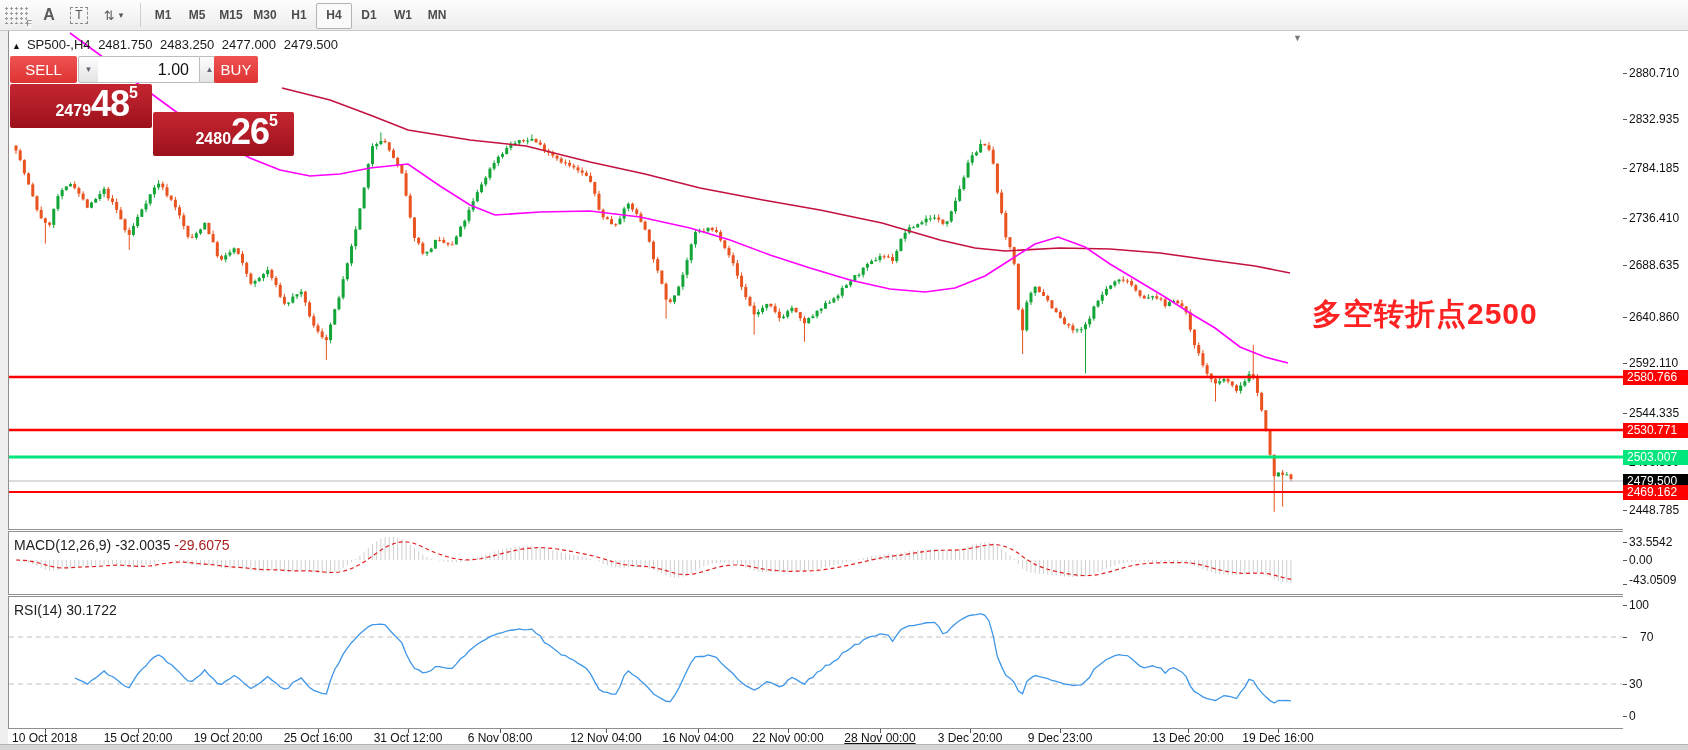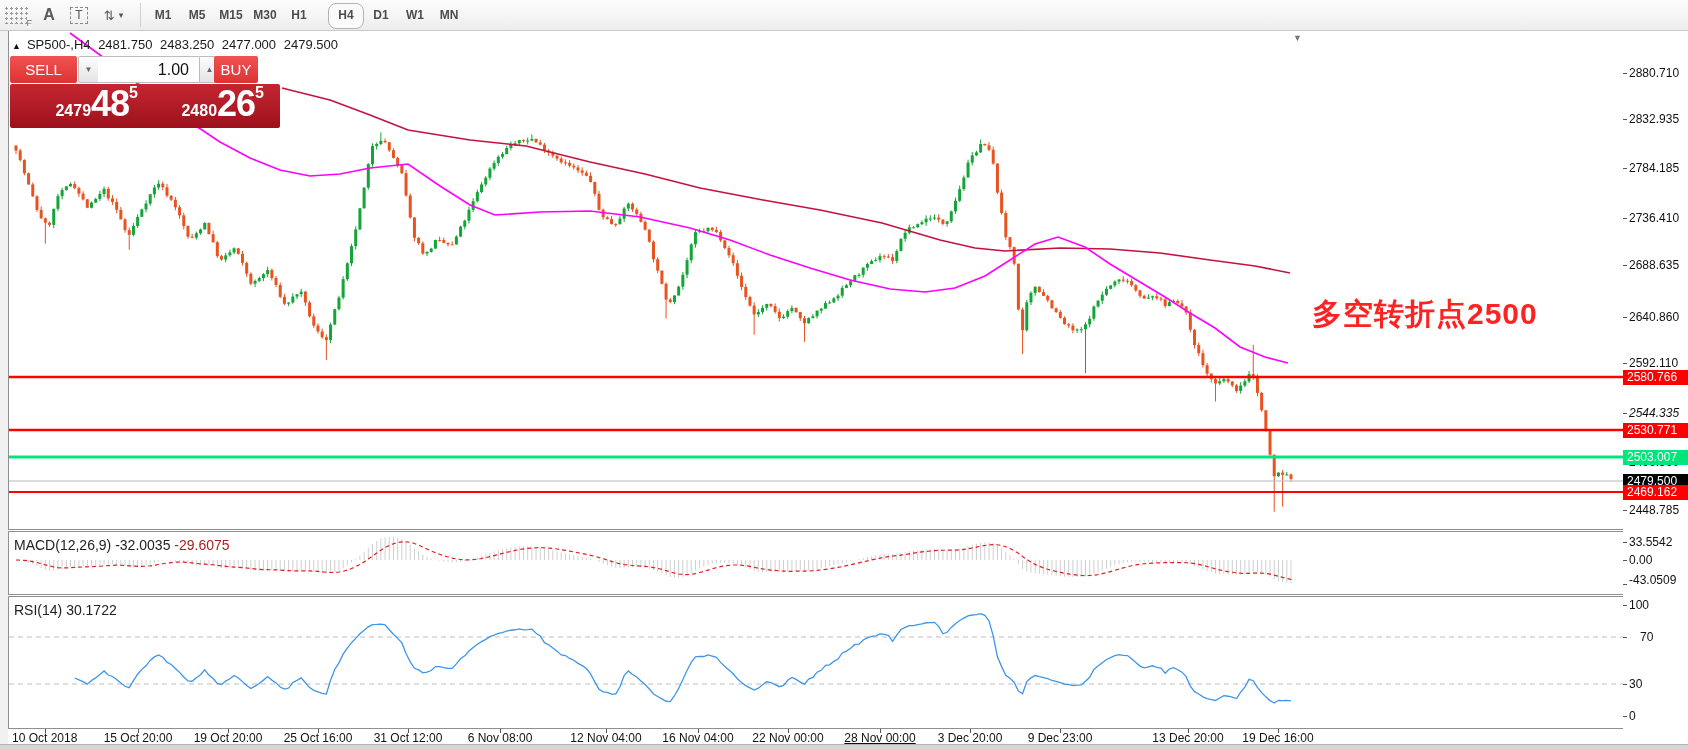--- a/index.html
+++ b/index.html
@@ -17,21 +17,21 @@
   #drag-handle span{position:absolute;right:-2px;bottom:-4px;font-size:9px;color:#777;background:#f5f5f5;}
   #icon-a{left:36px;width:26px;font-weight:bold;font-size:16px;}
   #icon-t{left:66px;width:26px;}
   #icon-t span{border:1px dashed #8a8a8a;padding:0 4px;font-size:12px;line-height:15px;color:#555;}
   #icon-arrows{left:97px;width:34px;font-size:13px;letter-spacing:1px;}
   #icon-arrows .caret{font-size:9px;color:#555;margin-left:3px;}
   .separator{position:absolute;left:140px;top:3px;width:1px;height:24px;background:#cfcfcf;}
   #tf-group{position:absolute;left:146px;top:3px;height:24px;display:flex;}
   .tf{min-width:30px;padding:0 2px;height:24px;line-height:24px;text-align:center;
       font-size:12px;font-weight:bold;color:#4c4c4c;cursor:default;}
-  .tf.active{background:#fafafa;border:1px solid #b3b3b3;line-height:22px;border-radius:8px;margin-left:12px;}
+  .tf.active{background:#fafafa;border:1px solid #b3b3b3;line-height:22px;border-radius:2px;}
   
   .vline{position:absolute;width:1px;background:#8f8f8f;}
   .hline-chrome{position:absolute;height:1px;background:#8f8f8f;}
   .sep{position:absolute;left:8px;width:1615px;height:1px;background:#8f8f8f;box-shadow:0 2px 0 #8f8f8f, 0 1px 0 #ffffff;}
   #left-gutter{position:absolute;left:0;top:31px;width:8px;height:719px;background:#f0f0f0;}
   #bottom-strip{position:absolute;left:0;top:744px;width:1688px;height:6px;background:#d6d6d6;border-top:1px solid #b5b5b5;}
   
   #chart-header{position:absolute;left:12px;top:37px;font-size:13px;color:#1a1a1a;z-index:30;}
   #chart-header .tri{font-size:9px;margin-right:6px;color:#111;}
   #chart-header span{margin-right:4px;}
@@ -47,21 +47,21 @@
       display:flex;align-items:center;justify-content:center;cursor:pointer;}
   #spin-dn{left:68px;border-radius:2px 0 0 2px;}
   #spin-up{left:189px;border-radius:0 2px 2px 0;}
   #vol-input{position:absolute;left:88px;top:0;width:101px;height:27px;border:1px solid #bdbdbd;
       border-left:none;border-right:none;box-sizing:border-box;background:#fff;color:#111;
       font-size:16px;text-align:right;padding-right:10px;font-family:inherit;}
   #trade-row2{position:relative;height:44px;margin-top:1px;}
   .price-box{position:absolute;top:0;height:44px;background:linear-gradient(#c52631,#9c111c);
       color:#fff;border-radius:2px;overflow:hidden;}
   #sell-box{left:0;width:142px;}
-  #buy-box{left:129px;width:141px;}
+  #buy-box{left:143px;width:141px;margin-top:28px;}
   .pb-inner{position:absolute;bottom:3px;white-space:nowrap;}
   #sell-box .pb-inner{right:14px;text-align:right;} #buy-box .pb-inner{right:16px;}
   .p-small{font-size:16px;font-weight:bold;vertical-align:baseline;}
   .p-big{font-size:36px;font-weight:bold;letter-spacing:-1px;}
   .p-sup{font-size:16px;font-weight:bold;vertical-align:18px;}
   
   #right-axis{position:absolute;left:1623px;top:31px;width:65px;height:713px;background:#fff;z-index:20;}
   .axlabel{position:absolute;left:6px;font-size:12px;color:#111;line-height:14px;white-space:nowrap;}
   .tick{position:absolute;left:0;width:4px;height:1px;background:#555;}
   .badge{position:absolute;left:0;width:65px;height:15px;font-size:12px;line-height:15px;
@@ -1098,21 +1098,21 @@
       <div class="axlabel" style="top: 130px;">2784.185</div>
       <div class="tick" style="top: 187px;"></div>
       <div class="axlabel" style="top: 180px;">2736.410</div>
       <div class="tick" style="top: 234px;"></div>
       <div class="axlabel" style="top: 227px;">2688.635</div>
       <div class="tick" style="top: 286px;"></div>
       <div class="axlabel" style="top: 279px;">2640.860</div>
       <div class="tick" style="top: 332px;"></div>
       <div class="axlabel" style="top: 325px;">2592.110</div>
       <div class="tick" style="top: 382px;"></div>
-      <div class="axlabel" style="top: 375px; font-style: italic;">2544.335</div>
+      <div class="axlabel" style="top: 375px;">2544.335</div>
       <div class="tick" style="top: 431px;"></div>
       <div class="axlabel" style="top: 424px;">2496.560</div>
       <div class="tick" style="top: 479px;"></div>
       <div class="axlabel" style="top: 472px;">2448.785</div>
       <div class="tick" style="top: 511px;"></div>
       <div class="axlabel" style="top: 504px;">33.5542</div>
       <div class="tick" style="top: 529px;"></div>
       <div class="axlabel" style="top: 522px;">0.00</div>
       <div class="tick" style="top: 553px;"></div>
       <div class="axlabel" style="top: 542px;">-43.0509</div>

